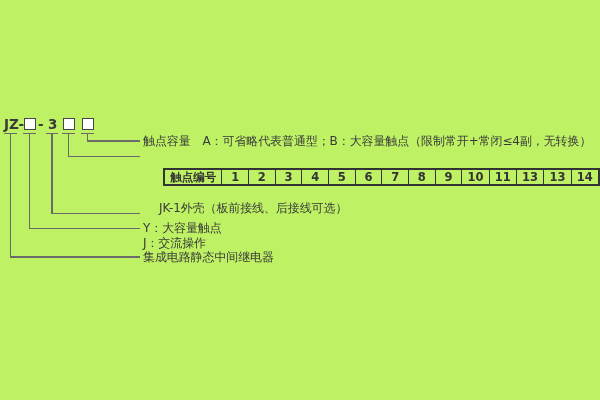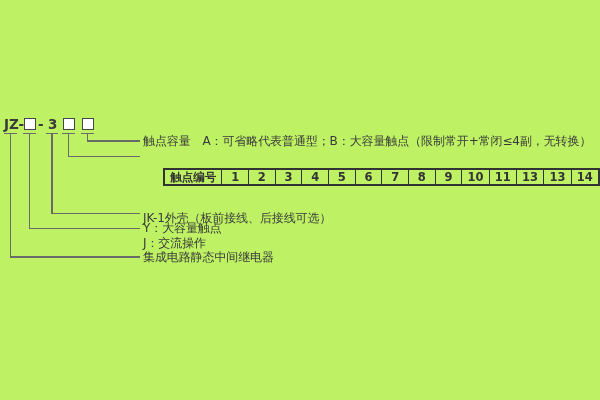--- a/index.html
+++ b/index.html
@@ -62,21 +62,21 @@
   <div class="ln" style="left:51.25px;top:133px;width:1.5px;height:81px;"></div>
   <div class="ln" style="left:51.25px;top:212.5px;width:89px;height:1.5px;"></div>
 
   <div class="ln" style="left:67.75px;top:133px;width:1.5px;height:24px;"></div>
   <div class="ln" style="left:67.75px;top:155.5px;width:72px;height:1.5px;"></div>
 
   <div class="ln" style="left:86.75px;top:133px;width:1.5px;height:8.5px;"></div>
   <div class="ln" style="left:86.75px;top:140px;width:53px;height:1.5px;"></div>
 
   <div class="callout" style="top:134px;">触点容量　A：可省略代表普通型；B：大容量触点（限制常开+常闭≤4副，无转换）</div>
-  <div class="callout" style="top:211px;">JK-1外壳（板前接线、后接线可选）</div>
+  <div class="callout" style="top:201px;margin-left:16px;">JK-1外壳（板前接线、后接线可选）</div>
   <div class="callout" style="top:221px;">Y：大容量触点</div>
   <div class="callout" style="top:235.5px;">J：交流操作</div>
   <div class="callout" style="top:250px;">集成电路静态中间继电器</div>
 
   <table class="ctable">
     <tbody>
         <tr>
           <td class="rowhead">触点编号</td>
           <td class="val">1</td>
           <td class="val">2</td>

